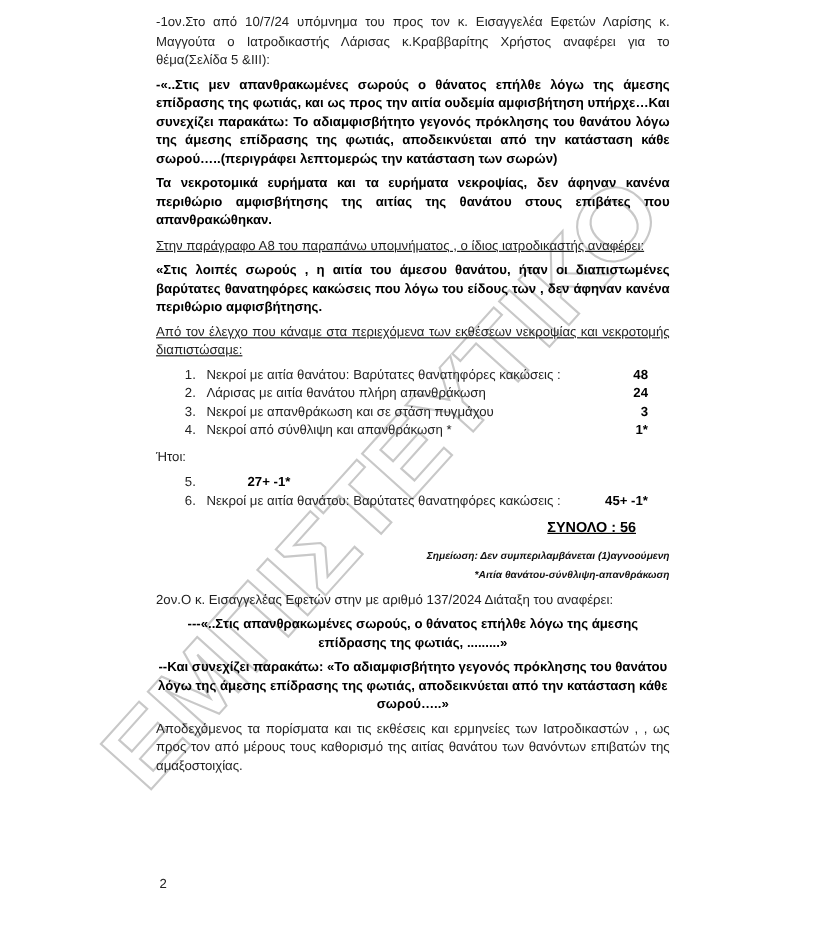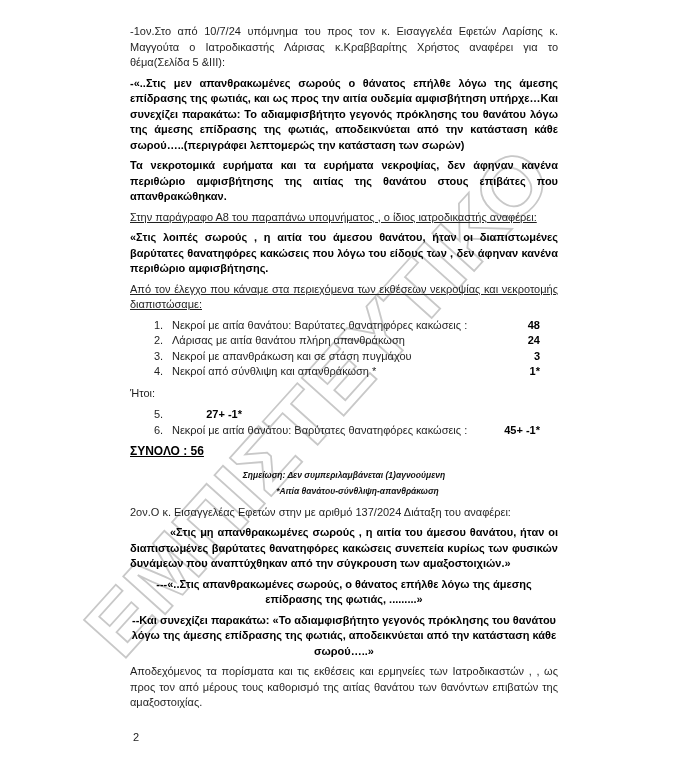--- a/index.html
+++ b/index.html
@@ -7,44 +7,44 @@
     width:688px;height:783px;
     background:#ffffff;
     position:relative;
     overflow:hidden;
     font-family:"Liberation Sans","DejaVu Sans",sans-serif;
   }
   .watermark-svg{
     position:absolute;left:0;top:0;z-index:1;pointer-events:none;
   }
   .content{
-    position:absolute;left:130px;top:24px;width:428px;
+    position:absolute;left:130px;top:12px;width:428px;
     z-index:2;
     color:#1f1f1f;
     font-size:11px;line-height:15.5px;
   }
   .para{margin:0 0 5px 0;text-align:justify;}
   .para.left{text-align:center;}
   .bold{font-weight:bold;color:#000;}
   .uline{text-decoration:underline;}
   .indent{text-indent:40px;}
   .list-block{margin:2px 0 6px 0;}
   .list-row{display:flex;align-items:baseline;}
   .list-num{flex:0 0 18px;margin-left:24px;}
   .list-label{flex:1 1 auto;}
   .list-value{flex:0 0 70px;text-align:right;font-weight:bold;color:#000;margin-right:18px;white-space:nowrap;}
   .interjection{margin:3px 0 6px 0;}
   .total-line{
-    text-align:left;padding-right:28px;margin:4px 0 9px 0;
+    text-align:right;padding-right:28px;margin:4px 0 9px 0;
     font-weight:bold;font-size:12px;color:#000;
   }
   .total-line span{text-decoration:underline;}
   .note{
     font-size:8.5px;font-weight:bold;font-style:italic;color:#111;
-    margin:0 0 4px 0;text-align:center;line-height:12px;
+    margin:0 0 4px 0;text-align:right;line-height:12px;
   }
   .note.note-2{padding-left:27px;margin-bottom:8px;}
   .page-number{
     position:absolute;left:133px;top:731px;z-index:2;
     font-size:11px;color:#222;
   }
 </style>
 </head>
 <body>
 
@@ -105,21 +105,20 @@
 
   <div class="total-line">
     <span>ΣΥΝΟΛΟ : 56</span>
   </div>
 
   <p class="note">Σημείωση: Δεν συμπεριλαμβάνεται (1)αγνοούμενη</p>
   <p class="note note-2">*Αιτία θανάτου-σύνθλιψη-απανθράκωση</p>
 
   <p class="para">2ον.Ο κ. Εισαγγελέας Εφετών στην με αριθμό 137/2024 Διάταξη του αναφέρει:</p>
 
-  <p class="para bold indent">«Στις μη απανθρακωμένες σωρούς , η αιτία του άμεσου θανάτου, ήταν οι διαπιστωμένες βαρύτατες θανατηφόρες κακώσεις  συνεπεία  κυρίως των φυσικών  δυνάμεων  που  αναπτύχθηκαν  από  την  σύγκρουση  των αμαξοστοιχιών.»</p>
 
   <p class="para bold left">---«..Στις  απανθρακωμένες σωρούς, ο θάνατος επήλθε λόγω της άμεσης επίδρασης της φωτιάς, .........»</p>
 
   <p class="para bold left">--Και συνεχίζει παρακάτω: «Το αδιαμφισβήτητο γεγονός πρόκλησης του θανάτου λόγω της άμεσης επίδρασης της φωτιάς, αποδεικνύεται από την κατάσταση κάθε σωρού…..»</p>
 
   <p class="para">Αποδεχόμενος τα πορίσματα και τις εκθέσεις και ερμηνείες των Ιατροδικαστών , , ως προς τον από μέρους τους καθορισμό της αιτίας θανάτου  των  θανόντων επιβατών της αμαξοστοιχίας.</p>
 
 </div>
 
 <div class="page-number">2</div>

